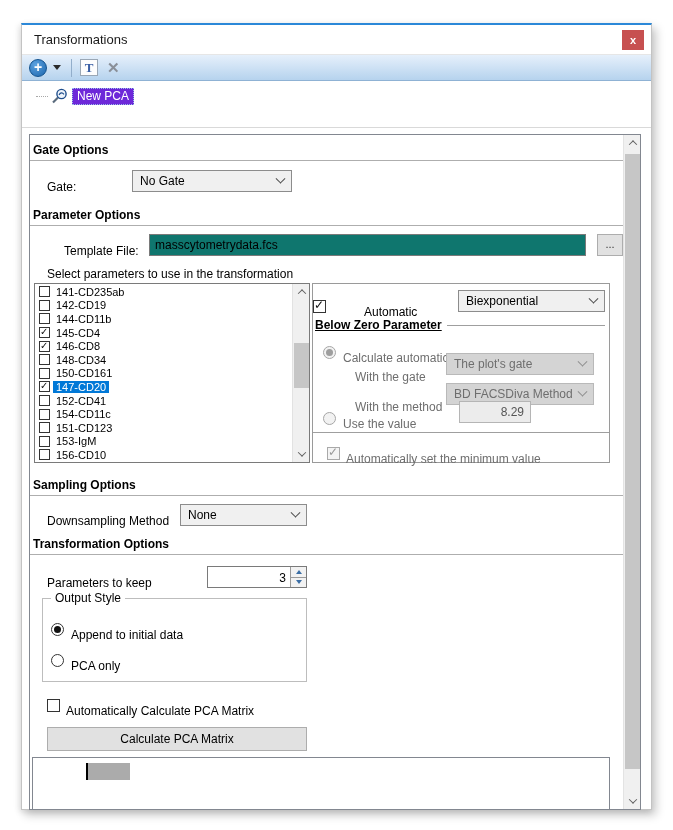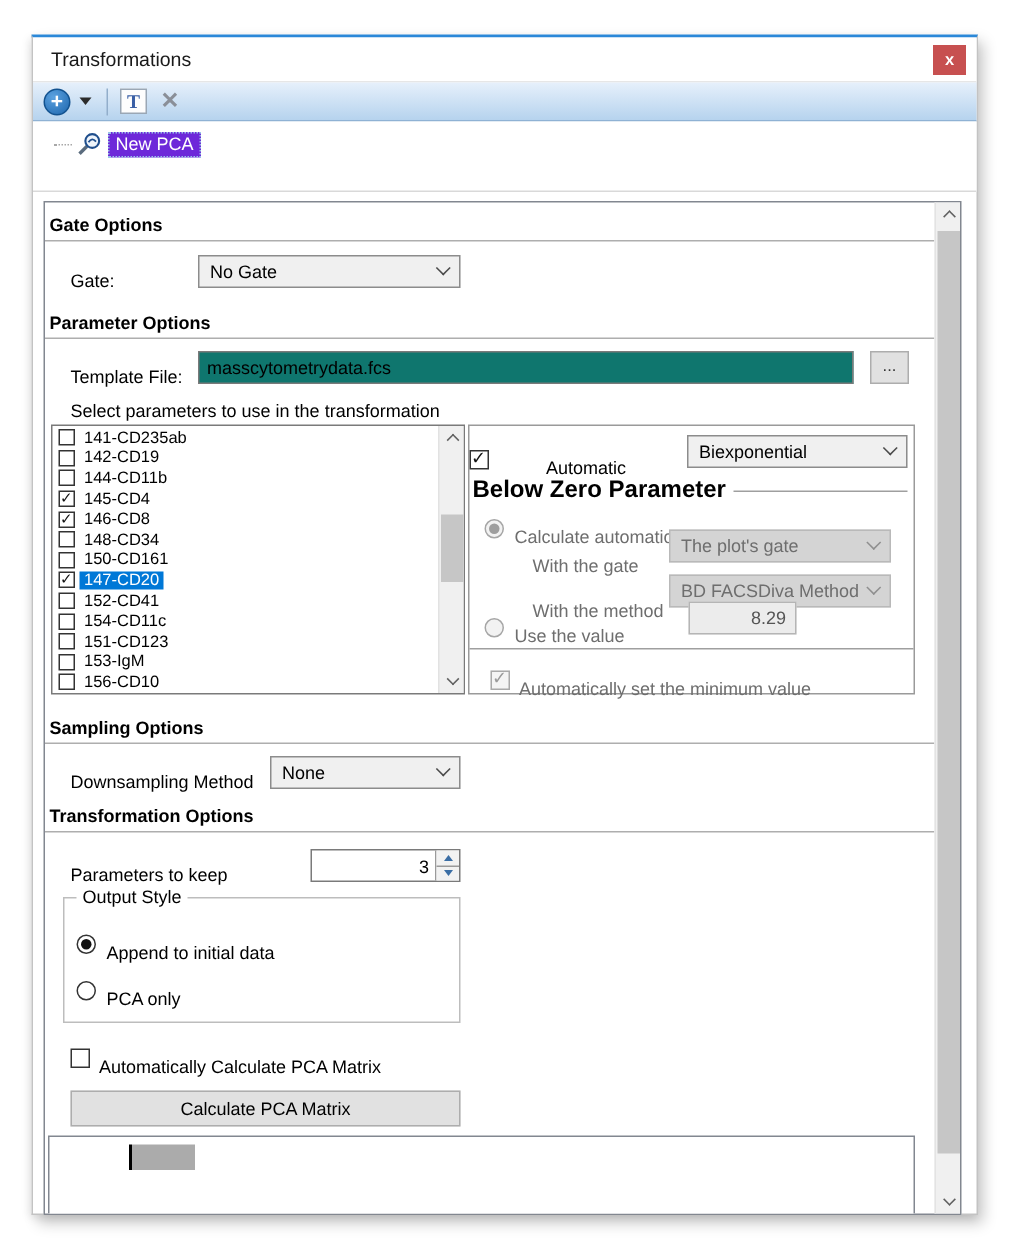--- a/index.html
+++ b/index.html
@@ -83,21 +83,21 @@
   .sb-arrow .chev { width:6px; height:6px; border-right:1.3px solid #606060; border-bottom:1.3px solid #606060; }
   .sb-arrow.up { top:0; } .sb-arrow.up .chev { transform:rotate(-135deg) translate(-1px,-1px); }
   .sb-arrow.down { bottom:0; } .sb-arrow.down .chev { transform:rotate(45deg) translate(-1px,-1px); }
   .sb-thumb { position:absolute; left:1px; width:15px; background:#c6c6c6; }
 
   
   .auto-panel { width:298px; height:180px; border:1px solid #9a9a9a; margin-left:2px; position:relative; font-size:12px; }
   .ap-cb-row { position:absolute; left:0; top:9px; display:flex; align-items:center;gap:32px; }
   .ap-combo-main { position:absolute; left:145px; top:6px; width:147px; }
   .ap-legend { position:absolute; left:2px; top:34px; right:4px; display:flex; align-items:center; }
-  .ap-legend .legend-txt { font-weight:bold; font-size:16px; white-space:nowrap; }
+  .ap-legend .legend-txt { font-weight:bold; font-size:12px; white-space:nowrap;text-decoration:underline; }
   .ap-legend .legend-line { flex:1; border-top:1px solid #9f9f9f; margin-left:5px; }
   .ap-radio1 { position:absolute; left:10px; top:55px; display:flex; align-items:center; }
   .ap-gate-lbl { position:absolute; left:42px; top:74px; }
   .ap-gate-combo { position:absolute; left:133px; top:69px; width:148px; }
   .ap-method-lbl { position:absolute; left:42px; top:104px; }
   .ap-method-combo { position:absolute; left:133px; top:99px; width:148px; }
   .ap-radio2 { position:absolute; left:10px; top:121px; display:flex; align-items:center; }
   .ap-value { position:absolute; left:146px; top:117px; width:72px; height:22px; background:#ececec; border:1px solid #b5b5b5;
     font-size:12px; color:#555; text-align:right; padding:3px 6px 0 0; }
   .ap-divider { position:absolute; left:0; right:0; top:148px; border-top:1px solid #9f9f9f; }
@@ -168,28 +168,28 @@
       <span class="tree-sel">New PCA</span>
     </div>
   </div>
 
   <div class="panel">
     <div class="panel-content">
 
       <div class="section-hdr" style="margin-top:4px;">Gate Options</div>
       <div class="row ml17" style="margin-top:7px;">
         <span class="lbl" style="width:85px;">Gate:</span>
-        <div class="combo" style="width:175px;">
+        <div class="combo" style="width:160px;">
           <span>No Gate</span>
           <span class="chev"></span>
         </div>
       </div>
 
       <div class="section-hdr" style="margin-top:10px;">Parameter Options</div>
-      <div class="row ml17" style="margin-top:6px;">
+      <div class="row ml17" style="margin-top:6px;justify-content:flex-end;">
         <span class="lbl" style="width:85px;">Template File:</span>
         <input class="text-input" style="width: 437px;" value="masscytometrydata.fcs">
         <div class="browse-btn">...</div>
       </div>
       <div class="lbl ml17" style="margin-top:9px;">Select parameters to use in the transformation</div>
 
       <div class="param-cols">
 
         <div class="param-list">
           <div class="list-inner">

